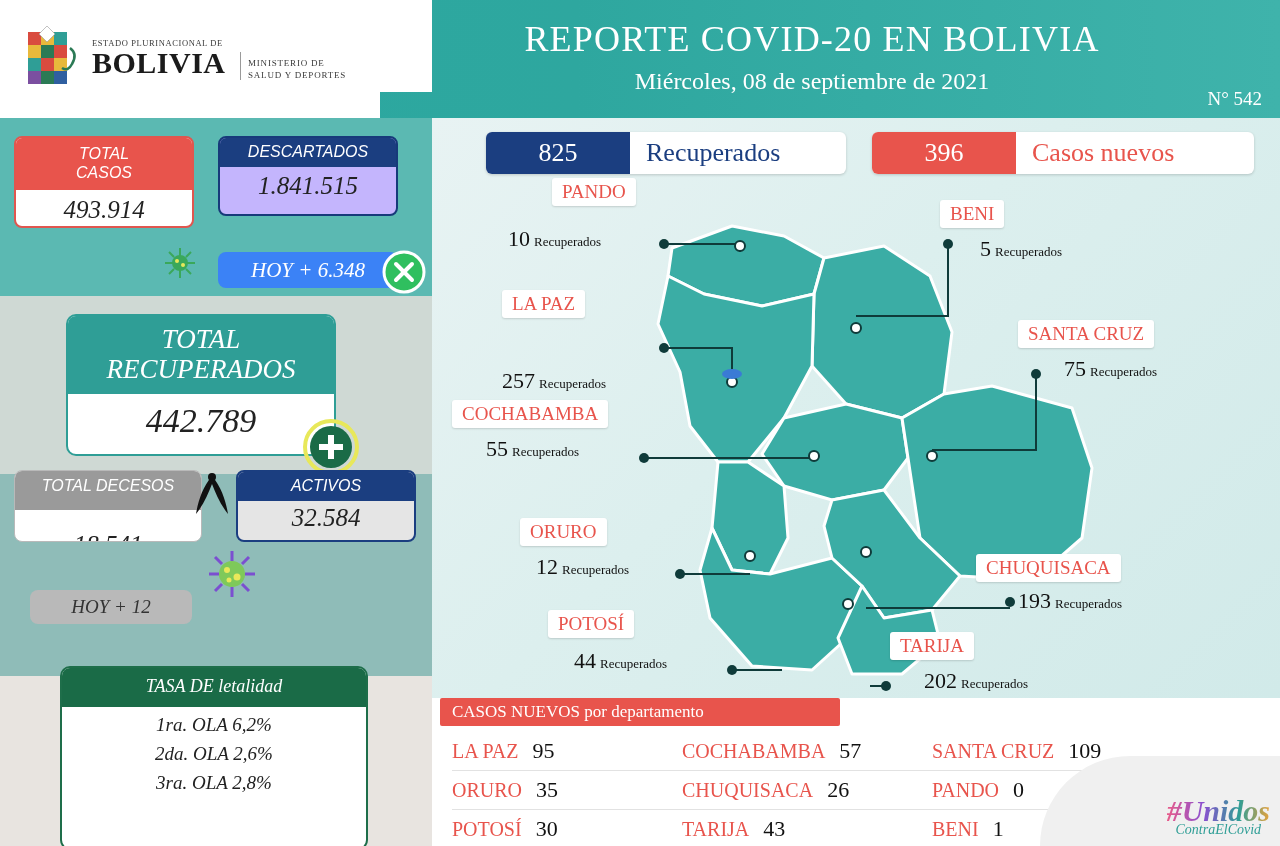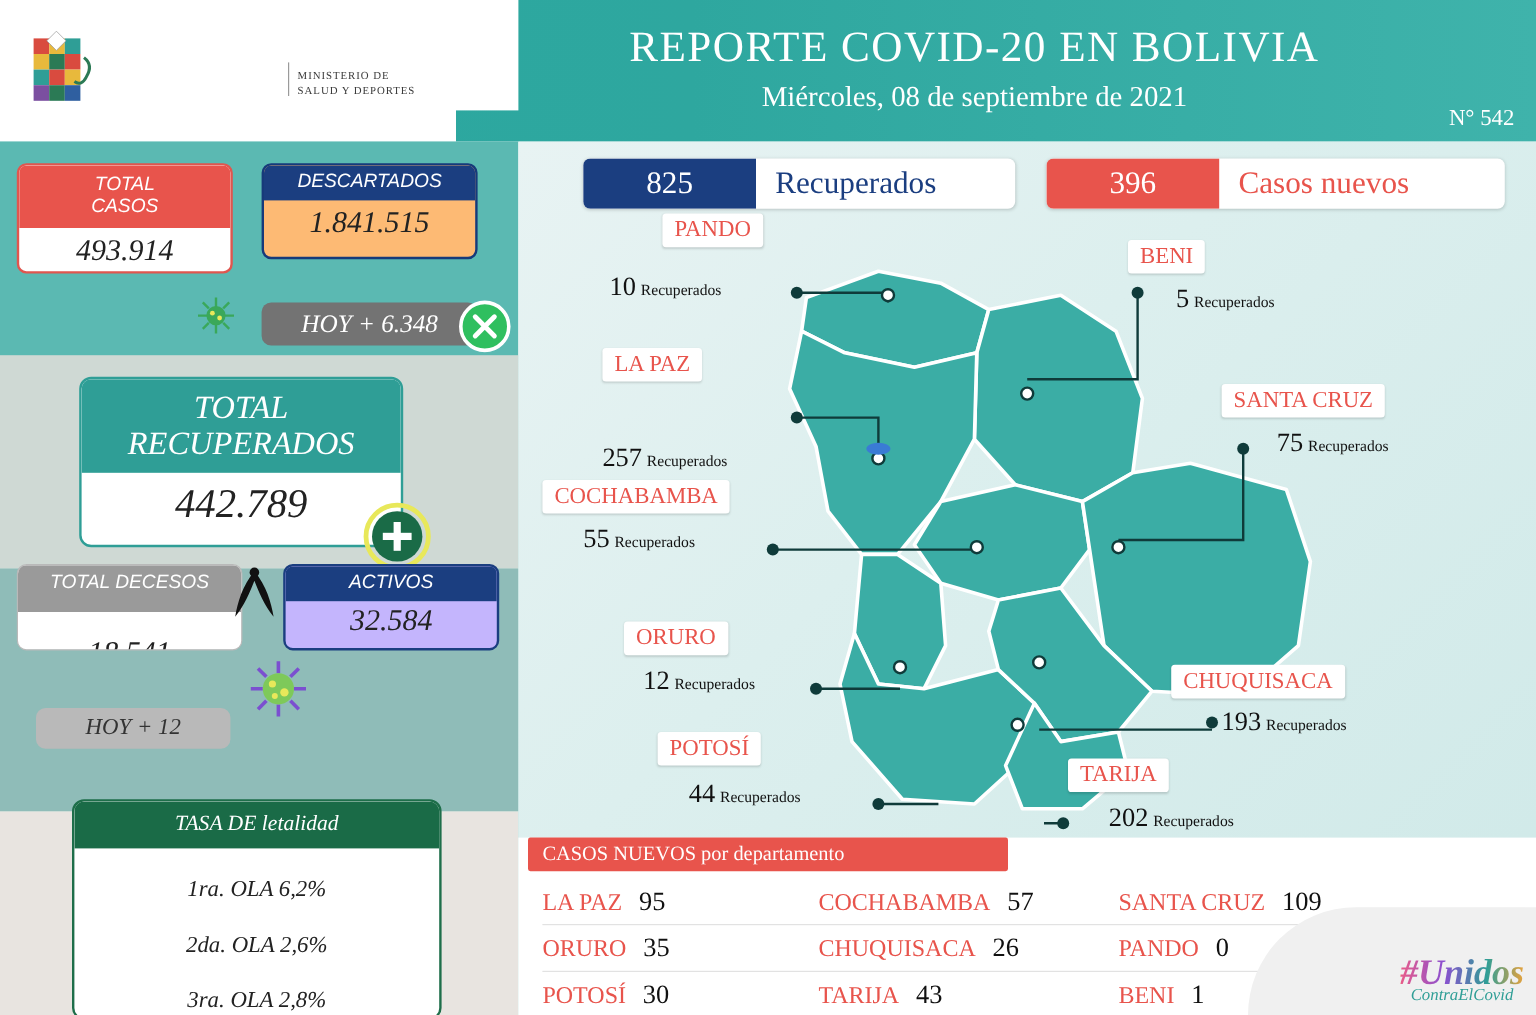--- a/index.html
+++ b/index.html
@@ -154,40 +154,40 @@
     font-size: 25px;
     color: #222;
     padding-top: 6px;
     font-family: "Liberation Serif", serif;
   }
 
   .card-descartados {
     left: 218px; top: 18px; width: 180px; height: 80px;
     border: 2px solid #173a7a;
     border-radius: 8px;
-    background: #fdba74;
+    background: #c4b5fd;
     overflow: hidden;
   }
   .card-descartados .hd {
     background: #1b3e80;
     color: #ffffff;
     font-size: 16px;
     text-align: center;
     padding: 5px 0 6px 0;
   }
   .card-descartados .val {
     text-align: center;
     font-size: 25px;
     color: #222;
     padding-top: 5px;
     font-family: "Liberation Serif", serif;
   }
   .card-hoy-desc {
     left: 218px; top: 134px; width: 180px; height: 36px;
-    background: #737373;
+    background: #3b82f6;
     border-radius: 8px;
     color: #ffffff;
     font-size: 21px;
     text-align: center;
     line-height: 36px;
     font-family: "Liberation Serif", serif;
   }
 
   .card-recuperados {
     left: 66px; top: 196px; width: 270px; height: 142px;
@@ -241,21 +241,21 @@
     color: #333333;
     font-size: 19px;
     text-align: center;
     line-height: 34px;
     font-family: "Liberation Serif", serif;
   }
   .card-activos {
     left: 236px; top: 352px; width: 180px; height: 72px;
     border: 2px solid #1b3e80;
     border-radius: 8px;
-    background: #c4b5fd;
+    background: #e5e5e5;
     overflow: hidden;
   }
   .card-activos .hd {
     background: #1b3e80;
     color: #ffffff;
     font-size: 16px;
     text-align: center;
     padding: 5px 0 6px 0;
   }
   .card-activos .val {
@@ -278,21 +278,21 @@
     color: #ffffff;
     font-size: 18px;
     text-align: center;
     padding: 8px 0 10px 0;
     font-family: "Liberation Serif", serif;
   }
   .card-letalidad .row {
     text-align: center;
     font-size: 19px;
     color: #222;
-    padding-top: 24px;
+    padding-top: 7px;
     font-family: "Liberation Serif", serif;
   }
 
   
   .virus-green {
     position: absolute; left: 163px; top: 128px;
   }
   .icon-x {
     position: absolute; left: 382px; top: 132px;
   }
@@ -471,20 +471,24 @@
         <rect x="32" y="36" width="13" height="13" fill="#e8b93c"></rect>
         <rect x="6" y="49" width="13" height="13" fill="#7b4fa0"></rect>
         <rect x="19" y="49" width="13" height="13" fill="#2b7a55"></rect>
         <rect x="32" y="49" width="13" height="13" fill="#2f5fa0"></rect>
         <path d="M25 4 L33 12 L25 20 L17 12 Z" fill="#ffffff" stroke="#999" stroke-width="0.6"></path>
         <path d="M48 26 q8 6 2 16 q-4 8 -10 4" fill="none" stroke="#2b7a55" stroke-width="2.5"></path>
       </g>
     </svg>
   </div>
 
+  <div class="brand">
+    <div class="estado">ESTADO PLURINACIONAL DE</div>
+    <div class="bolivia">BOLIVIA</div>
+  </div>
   <div class="vline"></div>
   <div class="min">
     <div>MINISTERIO DE</div>
     <div>SALUD Y DEPORTES</div>
   </div>
 
   <div class="title-main">REPORTE COVID-20 EN BOLIVIA</div>
   <div class="title-sub">Miércoles, 08 de septiembre de 2021</div>
   <div class="title-num">N° 542</div>
 

